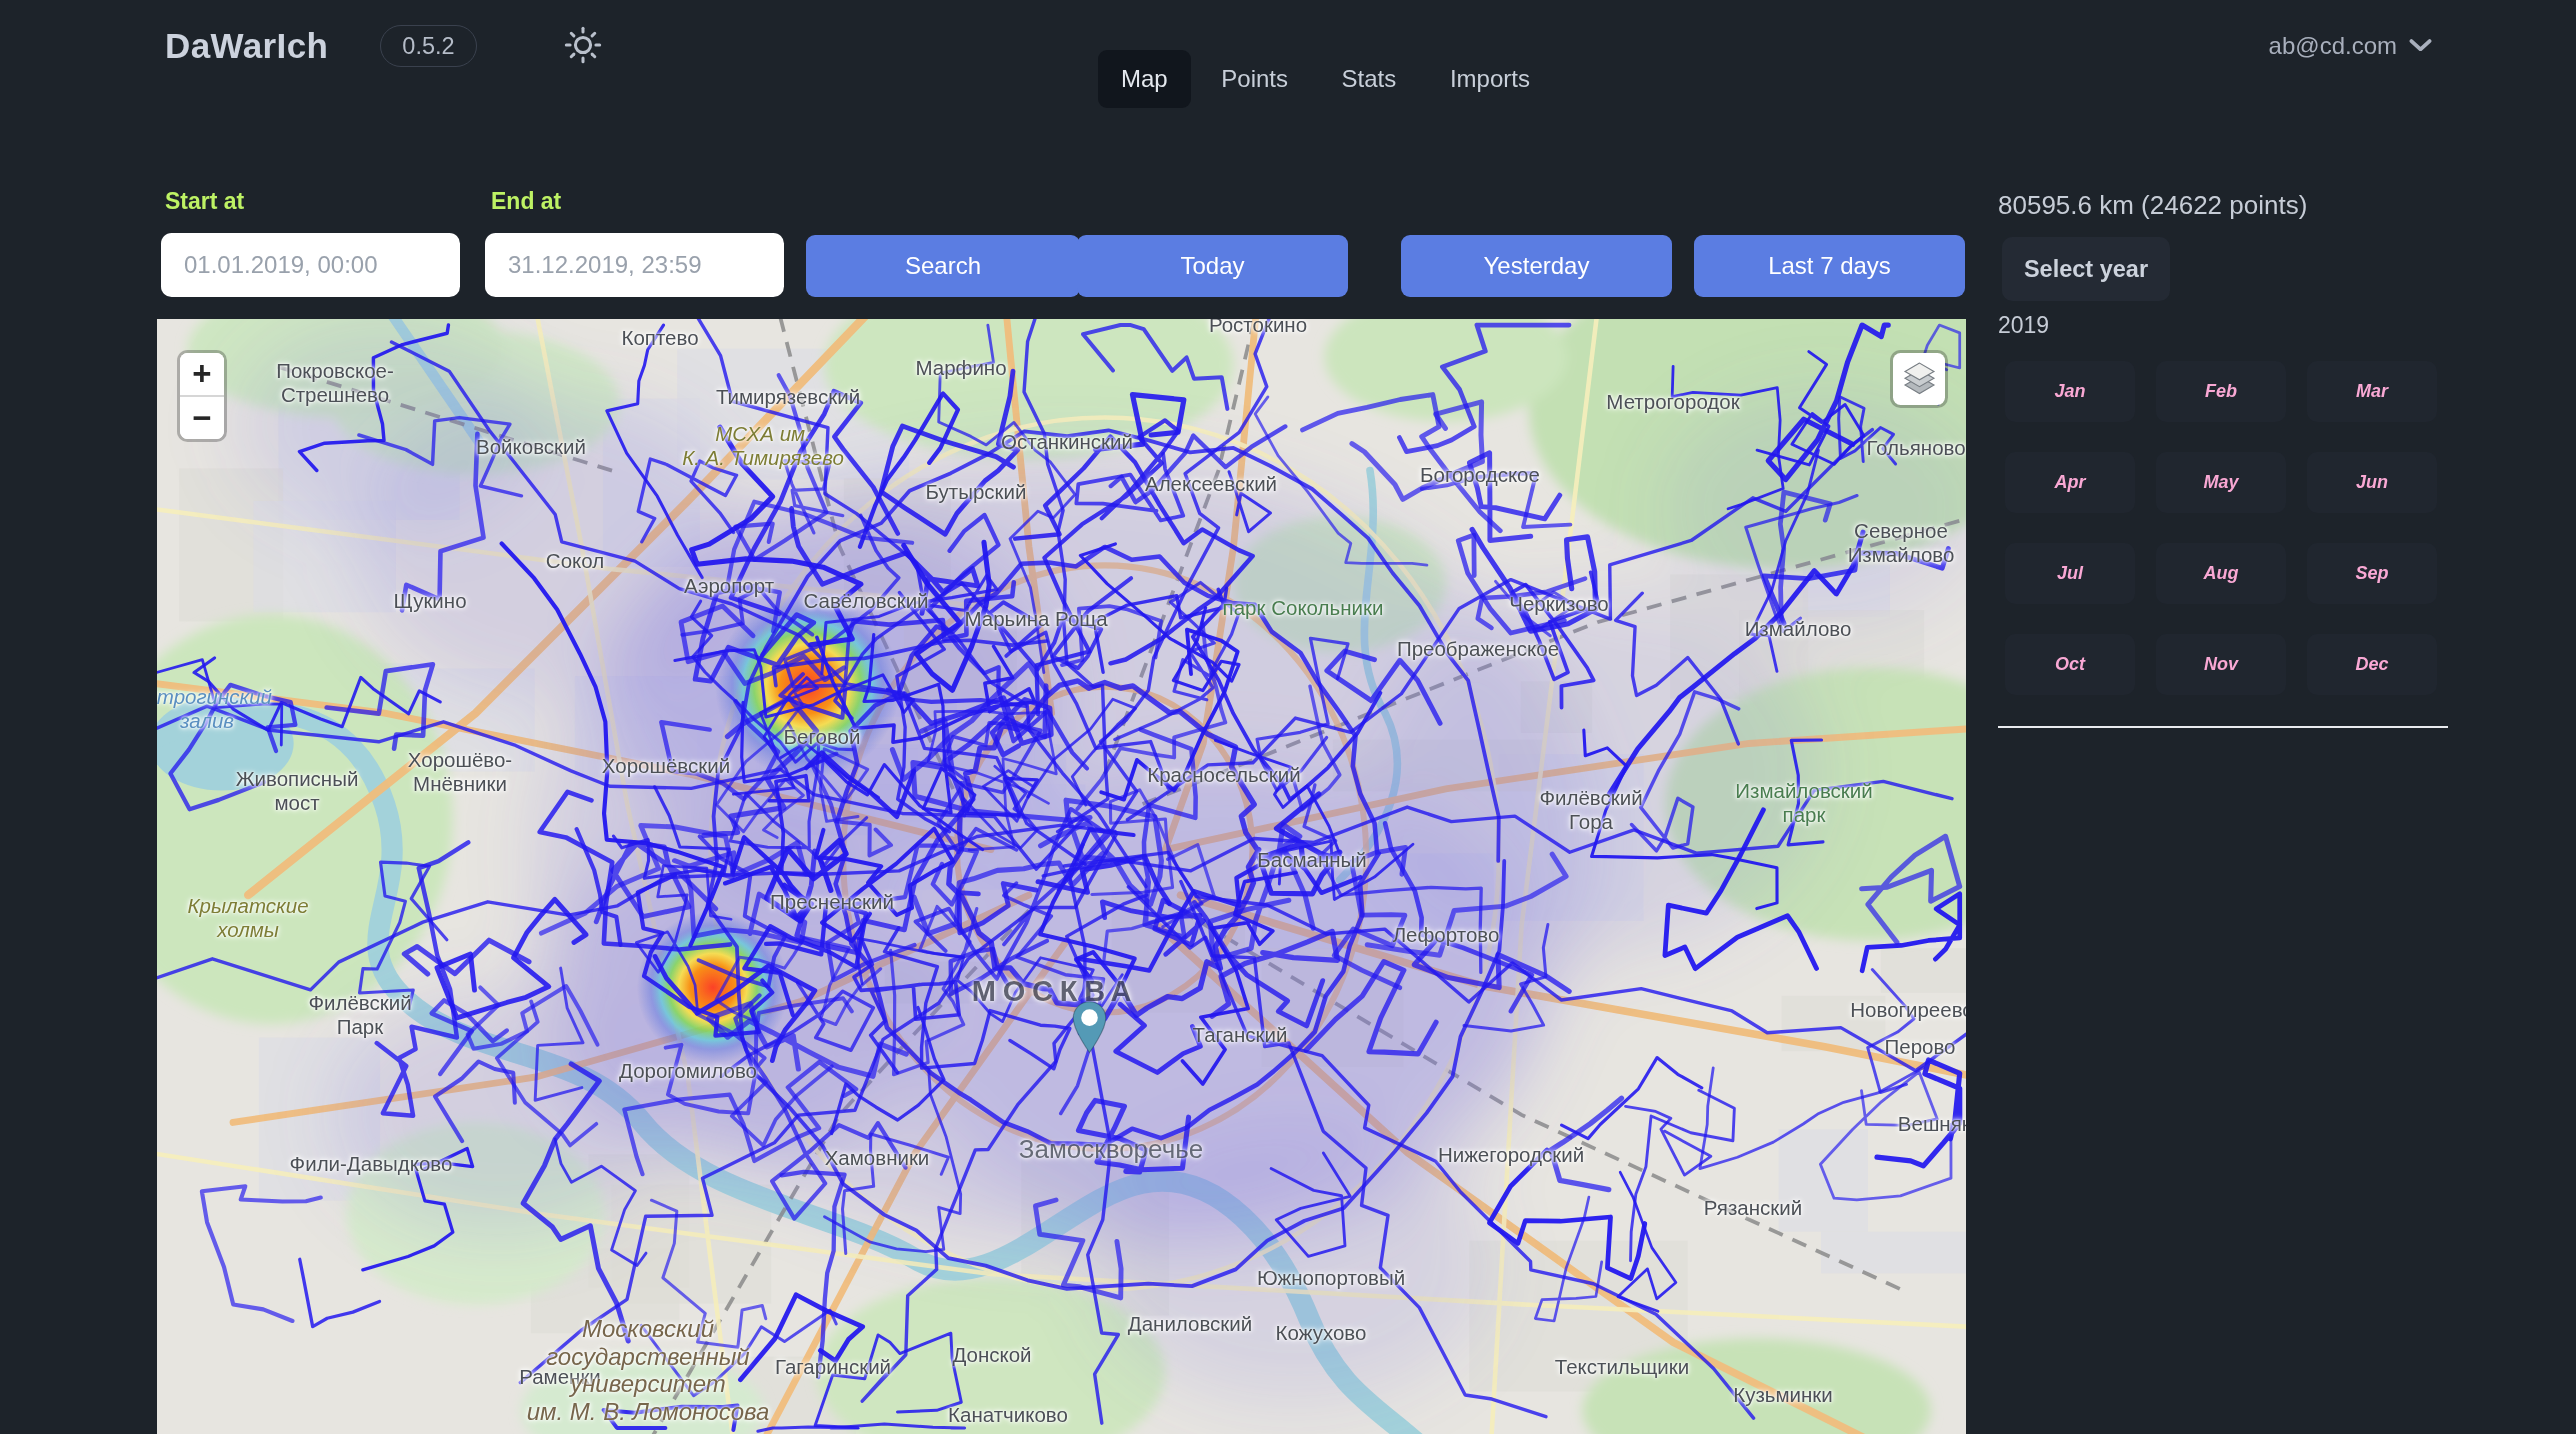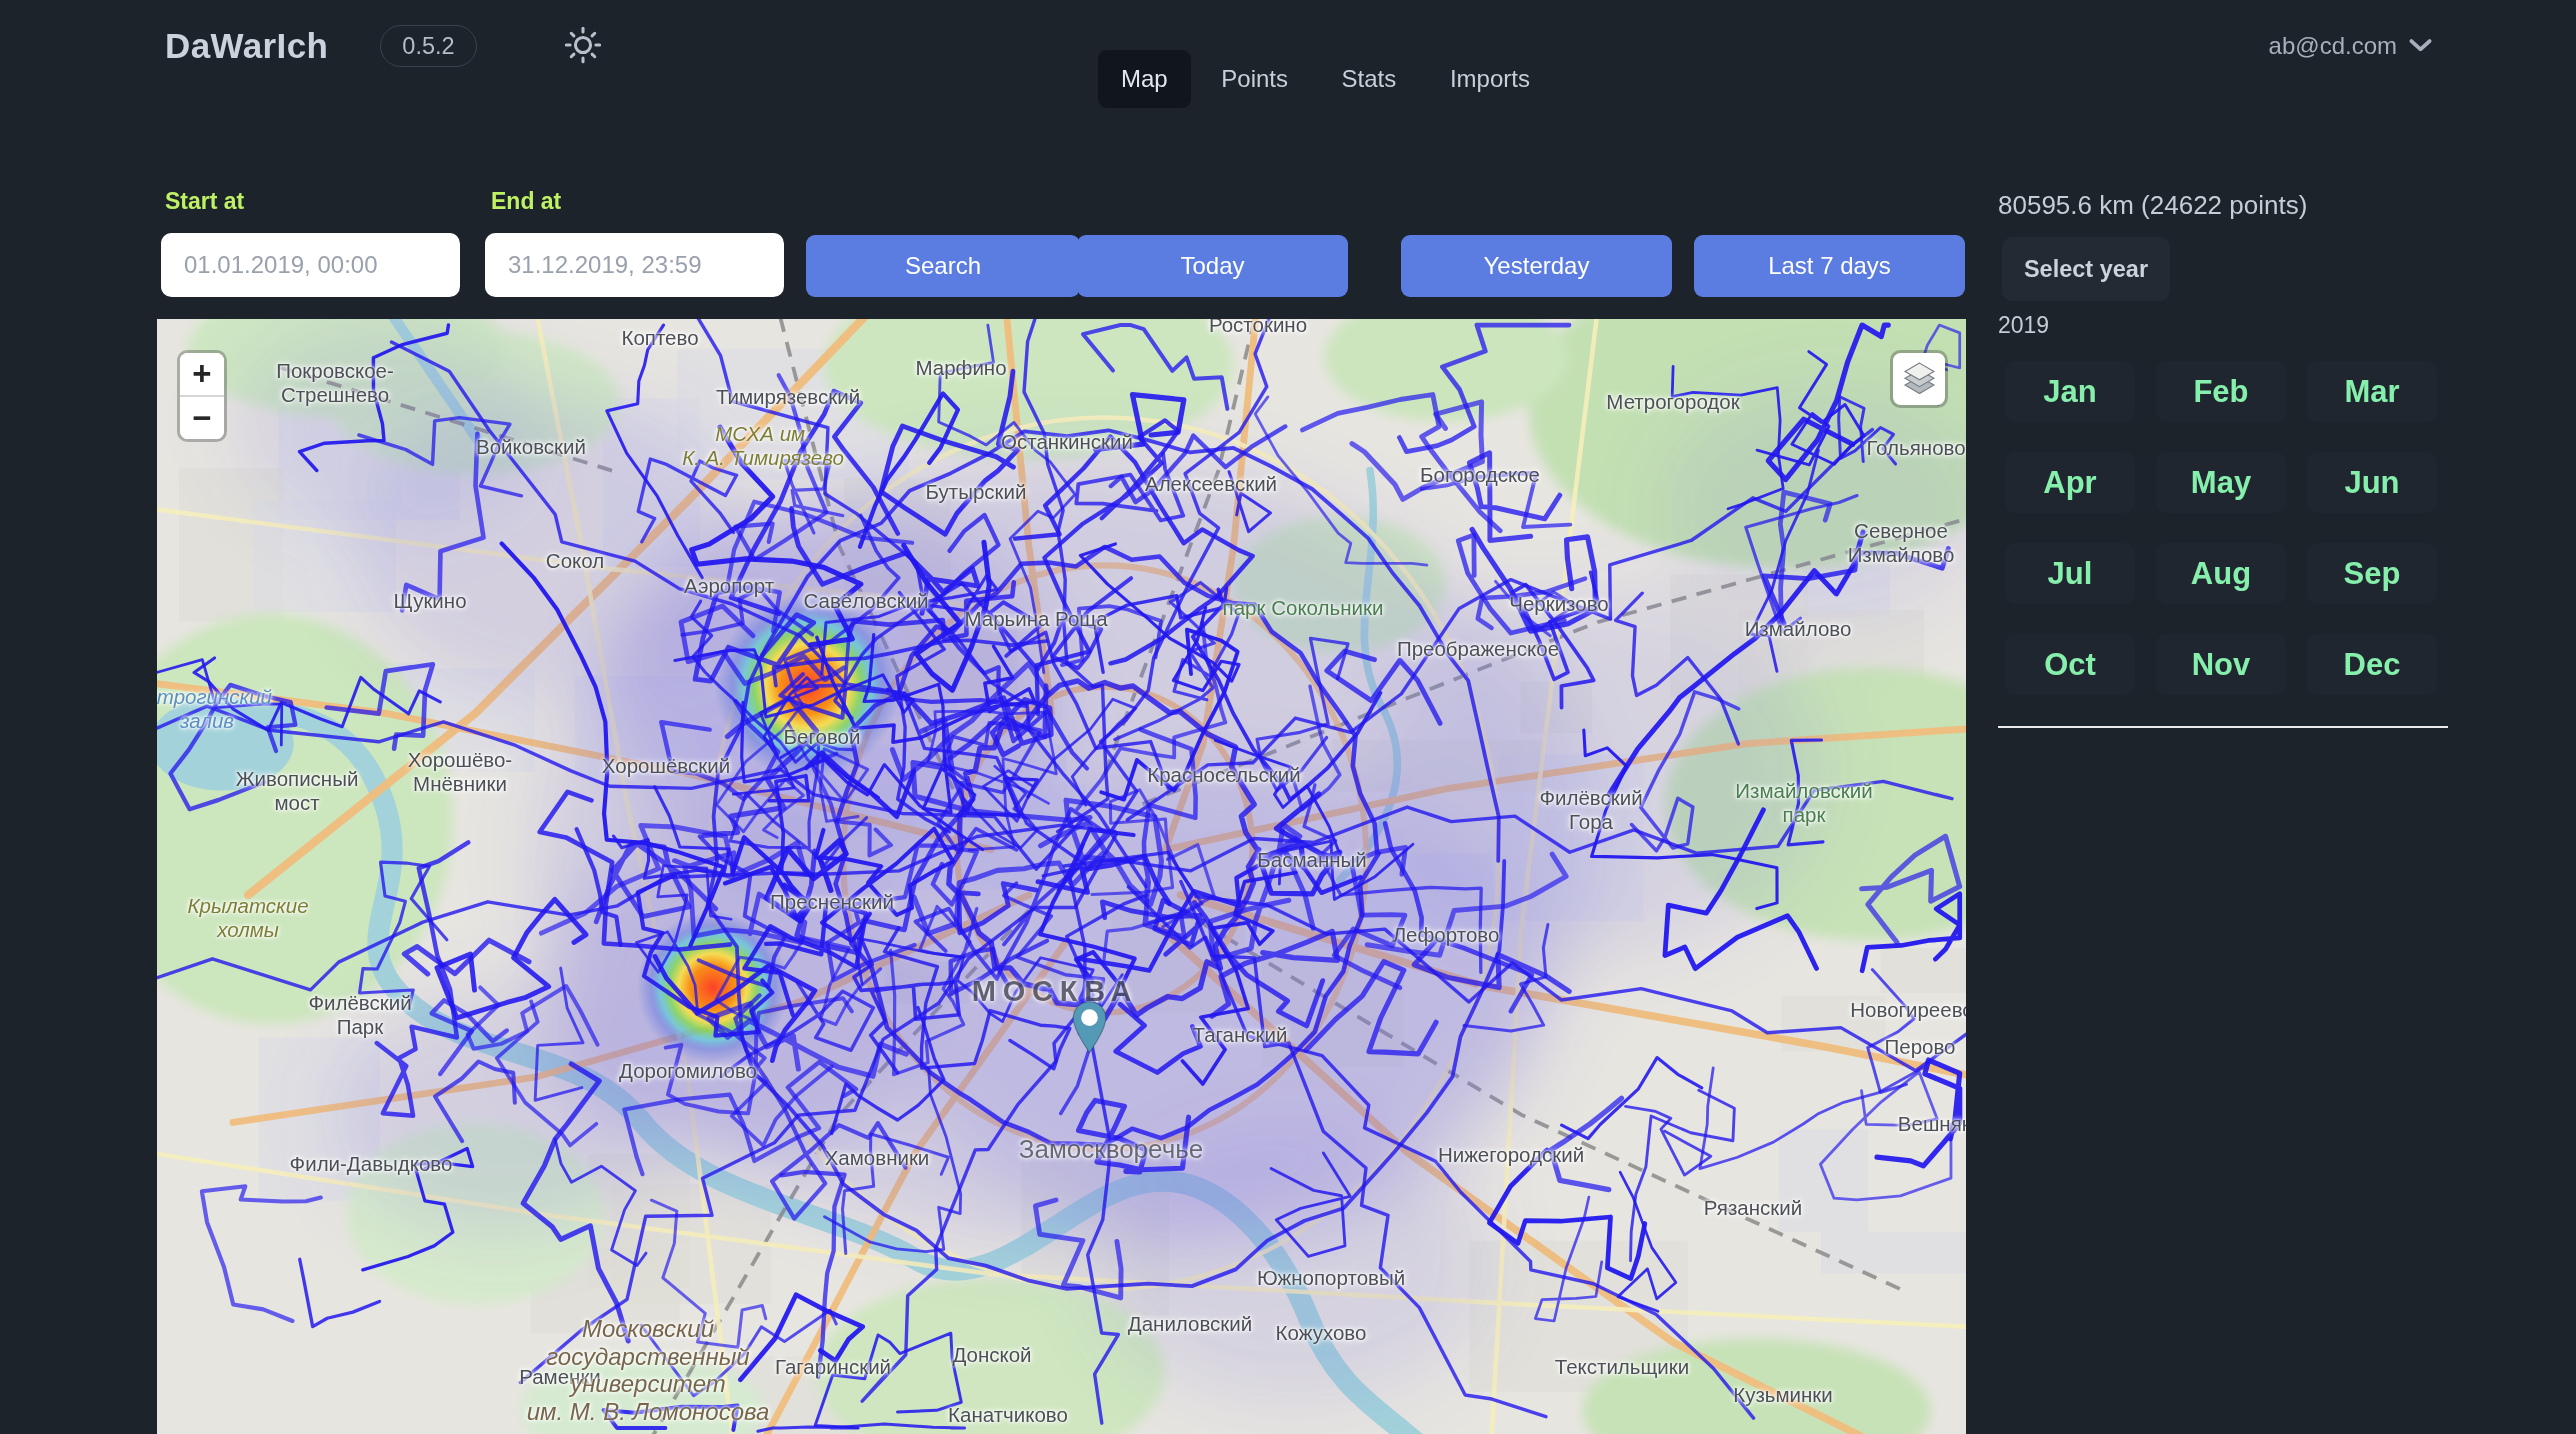--- a/index.html
+++ b/index.html
@@ -20,21 +20,21 @@
   
   .field-label { position:absolute; font-size:23px; font-weight:600; color:#bef264; }
   .date-input { position:absolute; width:299px; height:64px; background:#ffffff; border:none; border-radius:10.6px; font-size:24px; color:#99a1ac; padding:0 23px; font-family:"Liberation Sans", sans-serif; }
   .blue-btn { position:absolute; height:62px; background:#5b7de2; border:none; border-radius:9px; color:#ffffff; font-size:24px; font-family:"Liberation Sans", sans-serif; cursor:pointer; display:flex; align-items:center; justify-content:center; }
 
   
   .stats-line { position:absolute; left:1998px; top:190px; font-size:26px; color:#c6ccd6; }
   .select-year-btn { position:absolute; left:2002px; top:237px; width:168px; height:64px; background:#242a34; border:none; border-radius:10.6px; color:#ccd2dc; font-size:23.5px; font-weight:600; font-family:"Liberation Sans", sans-serif; cursor:pointer; }
   .year-heading { position:absolute; left:1998px; top:312px; font-size:23px; font-weight:500; color:#c6ccd6; }
   .months-grid { position:absolute; left:2005px; top:361px; width:434px; display:grid; grid-template-columns:repeat(3,130px); column-gap:21px; row-gap:30px; }
-  .month-btn { height:61px; background:#20262f; border:none; border-radius:10.6px; color:#86efac; font-size:31px; font-weight:600; font-family:"Liberation Sans", sans-serif; cursor:pointer; }
+  .month-btn { height:61px; background:#20262f; border:none; border-radius:10.6px; color:#f9a8d4; font-size:18px; font-weight:600; font-family:"Liberation Sans", sans-serif; cursor:pointer;font-style:italic; }
   .sidebar-divider { position:absolute; left:1998px; top:726px; width:450px; height:2.3px; background:#e8eaee; }
 
   
   .map { position:absolute; left:157px; top:319px; width:1809px; height:1115px; background:#e7e6e1; overflow:hidden; cursor:grab; }
   .map svg.base { position:absolute; left:0; top:0; }
   .map-labels { position:absolute; left:0; top:0; width:100%; height:100%; pointer-events:none; }
   .maplabel { position:absolute; transform:translate(-50%,-50%); white-space:pre-line; text-align:center; font-size:20.5px; font-weight:500; color:#4c5056; line-height:1.15;
               text-shadow:0 0 4.5px #ffffff, 0 0 2.3px #ffffff, 0 0 7.6px #ffffff; }
   .maplabel.park   { color:#497d4f; }
   .maplabel.park-i { color:#7d7d35; font-style:italic; }

